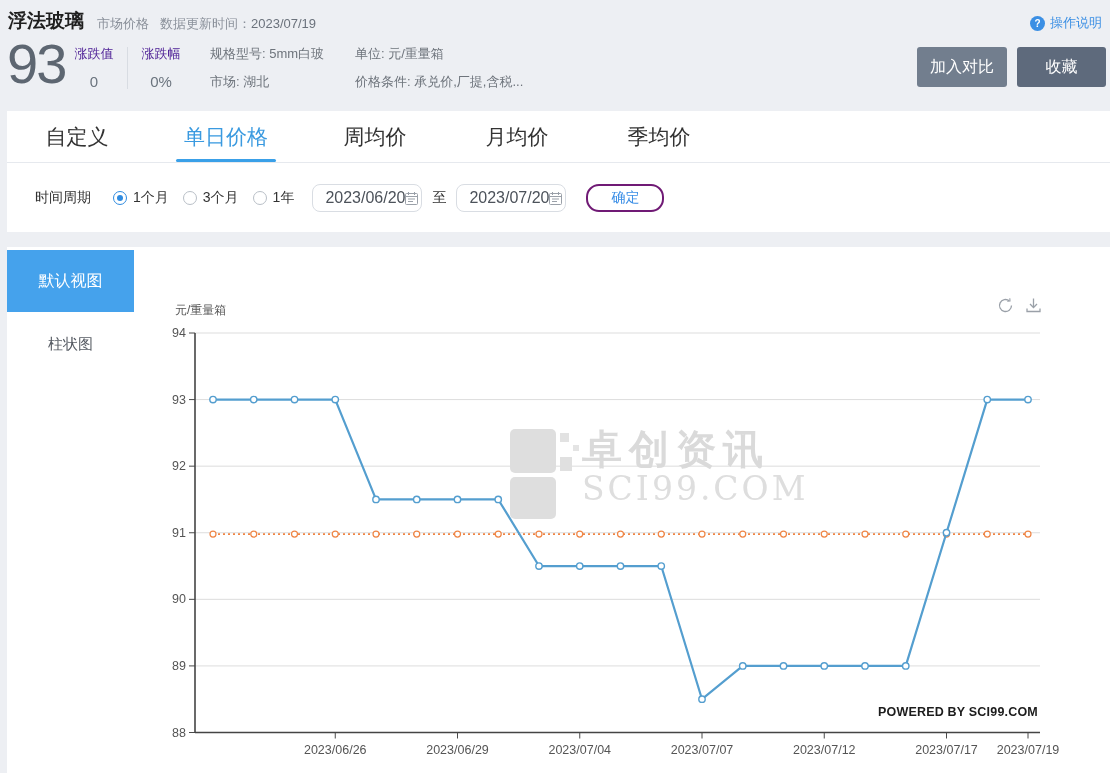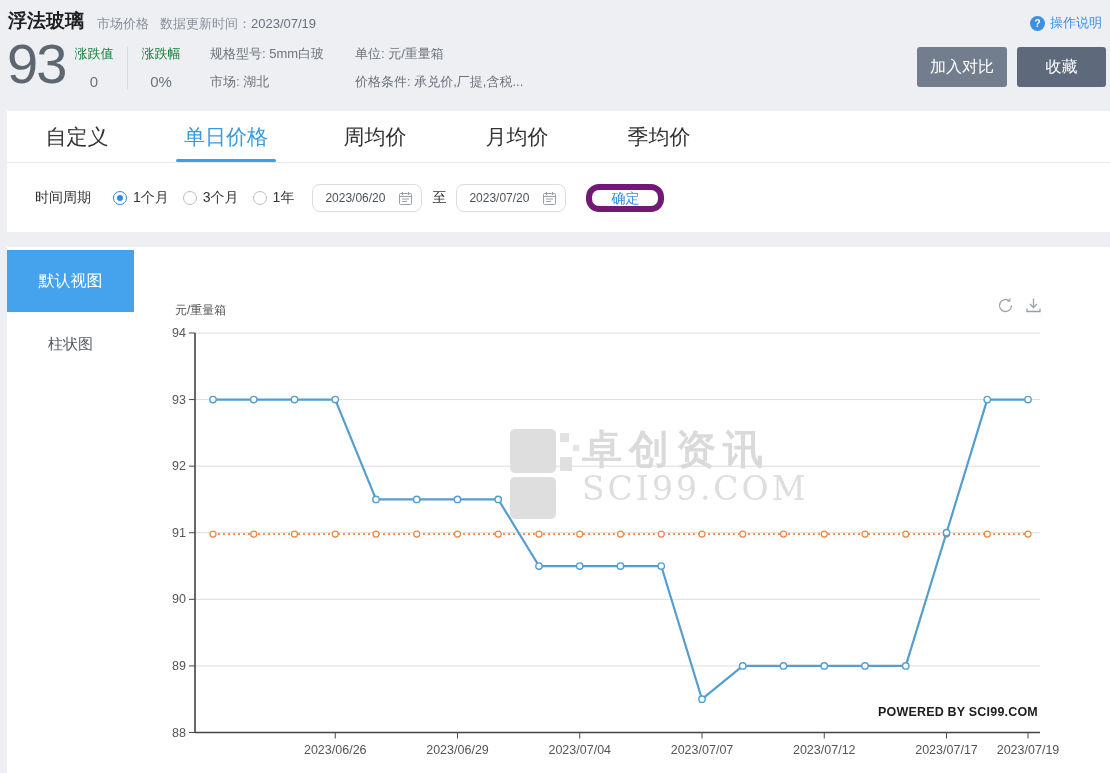--- a/index.html
+++ b/index.html
@@ -12,21 +12,21 @@
   }
   .abs { position:absolute; }
 
   
   .hdr-title { left:8px; top:8px; font-size:19px; font-weight:bold; color:#1f1f1f; }
   .hdr-sub   { left:97px; top:15px; font-size:13px; color:#8a909a; }
   .hdr-upd   { left:160px; top:15px; font-size:13px; color:#8a909a; }
   .hdr-upd b { font-weight:normal; color:#6b727c; }
   .big-price { left:7px; top:36px; font-size:56px; letter-spacing:-2px; color:#5d6671; line-height:1; }
   .chg-col   { top:45px; width:56px; text-align:center; }
-  .chg-col .lbl { font-size:13px; color:#15803d; }
+  .chg-col .lbl { font-size:13px; color:#4c1d95; }
   .chg-col .val { font-size:15px; color:#6a737d; margin-top:10px; }
   .vdiv { left:127px; top:47px; width:1px; height:42px; background:#d8dce2; }
   .spec-col { font-size:13px; color:#6e747c; line-height:28px; }
   .help { right:8px; top:14px; font-size:13px; color:#3b8fe4; display:flex; align-items:center; gap:5px; cursor:pointer; }
   .qmark { width:15px; height:15px; border-radius:50%; background:#3b8fe4; color:#fff;
            font-size:10px; font-weight:bold; display:flex; align-items:center; justify-content:center; }
   .gbtn { top:47px; height:40px; border:none; border-radius:3px; color:#fff; font-size:16px;
           font-family:inherit; cursor:pointer; }
   .btn-compare { left:917px; width:90px; background:#727e8e; }
   .btn-fav     { left:1017px; width:89px; background:#5e6a7c; }
@@ -43,23 +43,23 @@
   .filter-panel { left:7px; top:163px; width:1103px; height:69px; background:#fff; }
   .filter-row { position:absolute; left:28px; top:21px; height:28px; display:flex; align-items:center; font-size:14px; }
   .f-label { color:#333; margin-right:22px; }
   .radio-item { display:flex; align-items:center; margin-right:14px; cursor:pointer; }
   .radio-dot { width:14px; height:14px; border-radius:50%; border:1px solid #b9bfc7; background:#fff; margin-right:6px; position:relative; }
   .radio-item.selected .radio-dot { border-color:#2f8be0; }
   .radio-item.selected .radio-dot::after { content:""; position:absolute; left:3px; top:3px; width:6px; height:6px;
          border-radius:50%; background:#2f8be0; }
   .date-box { width:110px; height:28px; border:1px solid #d9dde3; border-radius:8px; background:#fff;
               display:flex; align-items:center; justify-content:space-between; padding:0 9px 0 12px;
-              font-size:12px; color:#4c525a; cursor:pointer; }
+              font-size:16px; color:#4c525a; cursor:pointer; }
   .to-label { margin:0 10px; color:#333; }
-  .btn-confirm { margin-left:20px; width:78px; height:28px; border:6px solid #701a75; border-radius:13px;
+  .btn-confirm { margin-left:20px; width:78px; height:28px; border:2px solid #701a75; border-radius:13px;
                  background:#fff; color:#3a8ee6; font-size:14px; font-family:inherit; cursor:pointer; }
   .cal-icon { color:#9aa0a8; display:flex; }
 
   
   .main-panel { left:7px; top:247px; width:1103px; height:652px; background:#fff; }
   .view-btn { left:0; top:3px; width:127px; height:62px; background:#45a2ec; color:#fff; font-size:16px;
               display:flex; align-items:center; justify-content:center; cursor:pointer; }
   .bar-view { left:0; top:88px; width:127px; text-align:center; font-size:15px; color:#565b63; cursor:pointer; }
 
   .chart-region { left:128px; top:0; width:975px; height:526px; }

